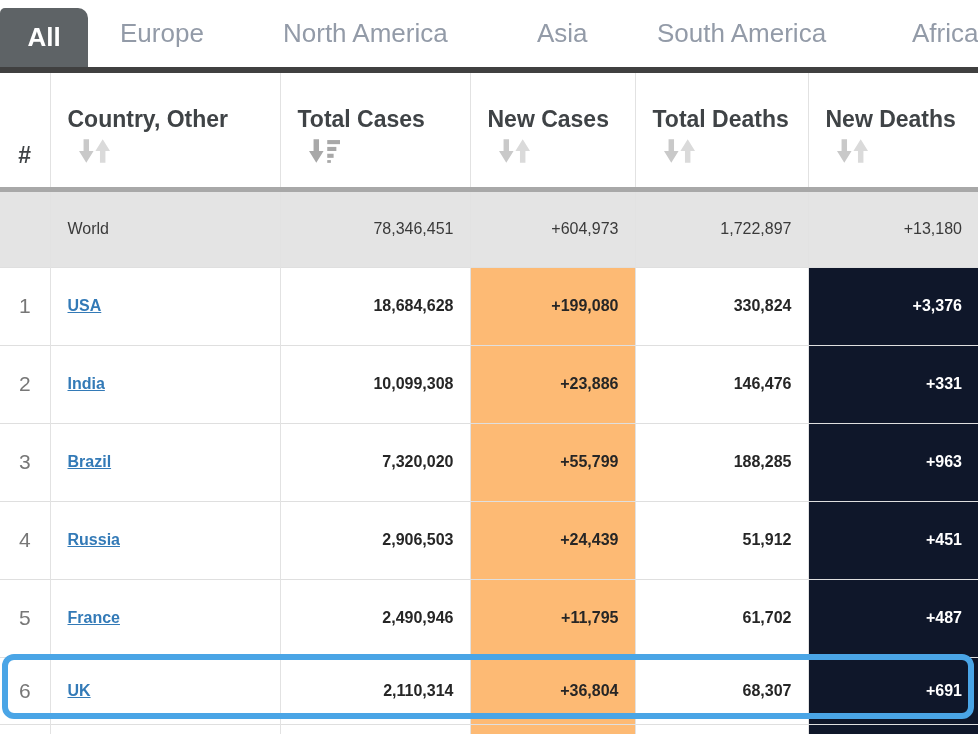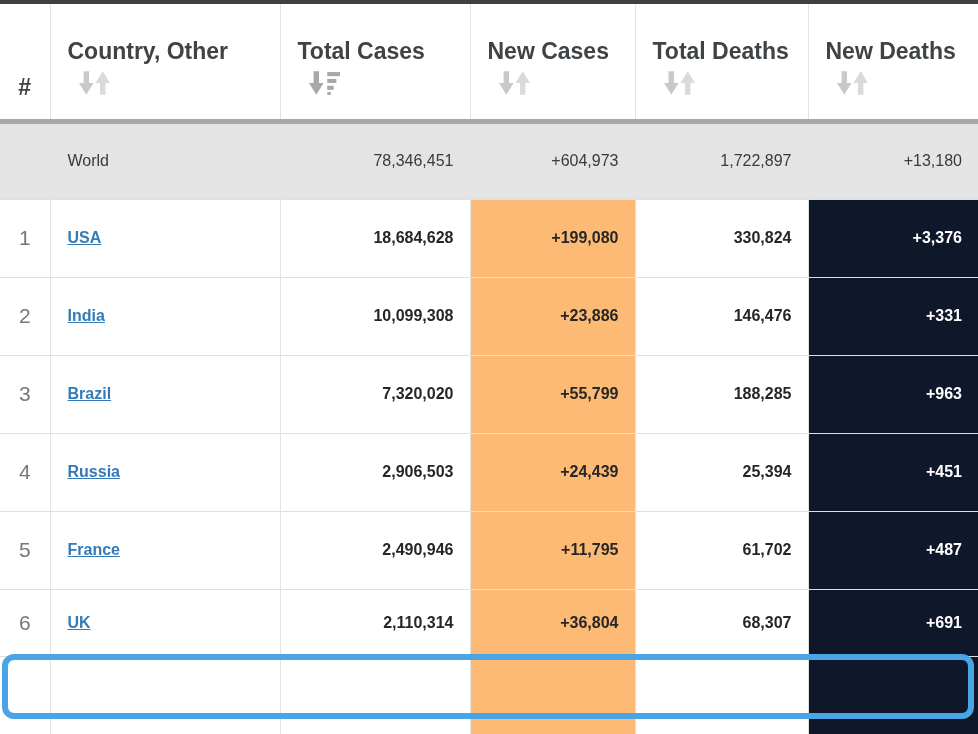--- a/index.html
+++ b/index.html
@@ -19,21 +19,21 @@
     top:8px; height:59px; width:88px; justify-content:center;
     background:#5E6366; color:#fff; font-weight:600;
     border-radius:5px 10px 0 0;
   }
 
   
   table.stats { border-collapse:collapse; table-layout:fixed; width:978px; }
   thead tr { height:119px; }
   thead th {
     box-sizing:border-box; background:#fff;
-    border-top:4px solid #404040; border-left:1px solid #e2e2e2;
+    border-top:6px solid #404040; border-left:1px solid #e2e2e2;
     border-bottom:5px solid #a8a8a8;
     vertical-align:bottom; text-align:left;
     font-size:23px; font-weight:700; color:#3f4346;
     padding:10px 8px 15px 17px; line-height:1.42;
   }
   thead th.rank-h { text-align:center; padding-left:0; padding-right:0; border-left:none; }
   .sort-icon { display:inline-block; margin-left:11px; vertical-align:-3px; }
 
   tbody td {
     box-sizing:border-box;
@@ -60,20 +60,40 @@
     position:absolute; left:2px; top:654px; width:972px; height:65px;
     border:6px solid #4AA5E6; border-radius:12px; box-sizing:border-box;
     pointer-events:none; z-index:5; background:transparent;
   }
 </style>
 </head>
 <body>
 
 <div class="screen">
 
+  <div class="tabbar">
+    <div class="tab active" style="left:0;">
+      <span>All</span>
+    </div>
+    <div class="tab" style="left:120px;">
+      <span>Europe</span>
+    </div>
+    <div class="tab" style="left:283px;">
+      <span>North America</span>
+    </div>
+    <div class="tab" style="left:537px;">
+      <span>Asia</span>
+    </div>
+    <div class="tab" style="left:657px;">
+      <span>South America</span>
+    </div>
+    <div class="tab" style="left:912px;">
+      <span>Africa</span>
+    </div>
+  </div>
 
   <table class="stats">
     <colgroup>
       <col style="width:50px">
         <col style="width:230px">
         <col style="width:190px">
       <col style="width:165px">
         <col style="width:173px">
         <col style="width:170px">
     </colgroup>
@@ -175,21 +195,21 @@
         <td class="num newdeaths">+963</td>
       </tr>
 
       <tr class="datarow">
         <td class="rank">4</td>
         <td class="country">
           <a class="country-link">Russia</a>
         </td>
         <td class="num">2,906,503</td>
         <td class="num newcases">+24,439</td>
-        <td class="num">25,394</td>
+        <td class="num">51,912</td>
         <td class="num newdeaths">+451</td>
       </tr>
 
       <tr class="datarow">
         <td class="rank">5</td>
         <td class="country">
           <a class="country-link">France</a>
         </td>
         <td class="num">2,490,946</td>
         <td class="num newcases">+11,795</td>

